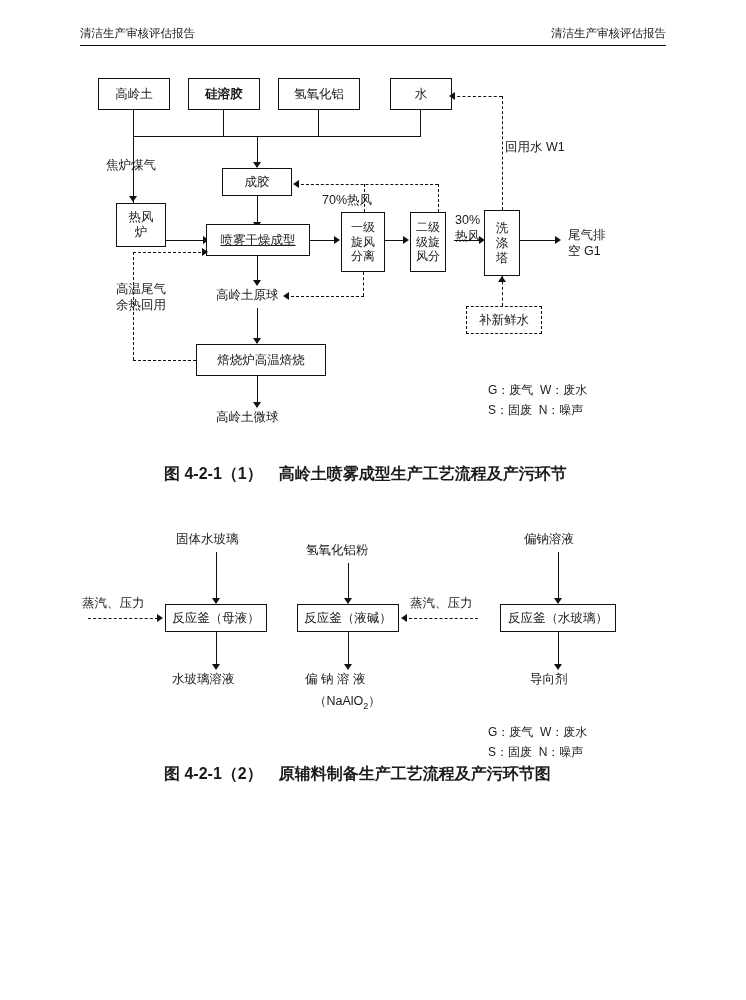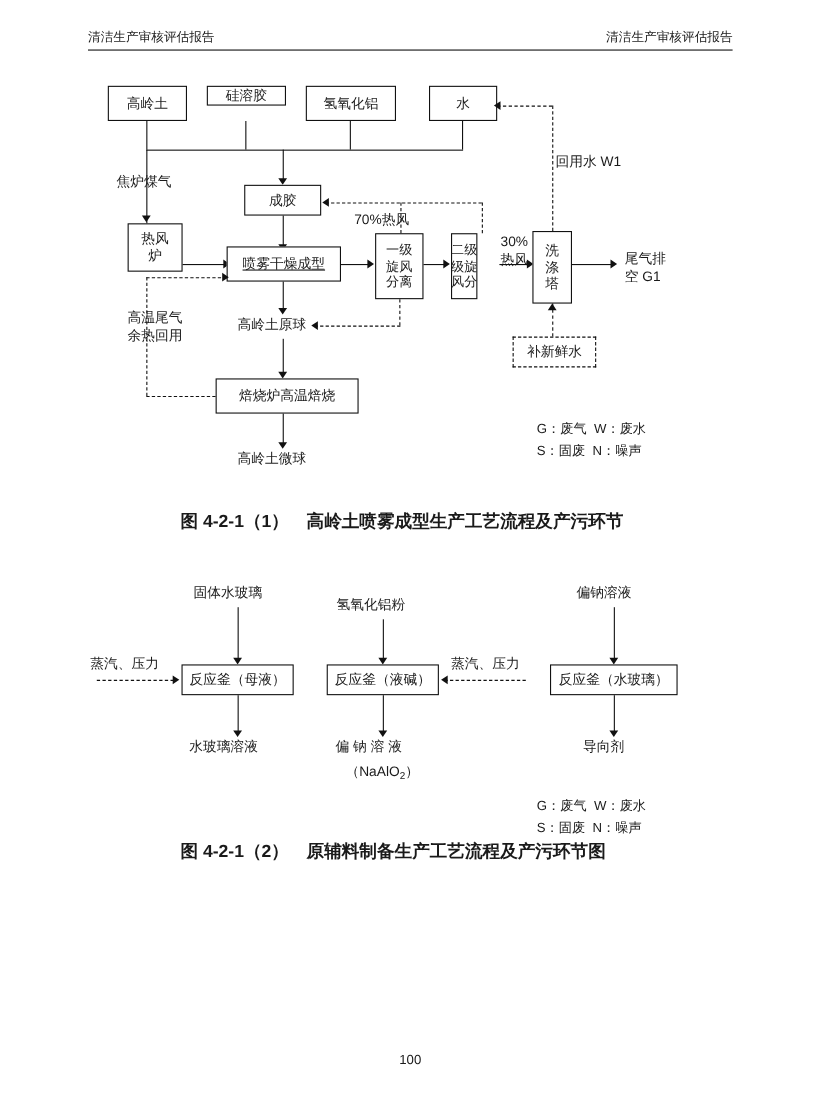--- a/index.html
+++ b/index.html
@@ -43,21 +43,21 @@
 
   <div class="header">
     <div class="left">清洁生产审核评估报告</div>
     <div class="right">清洁生产审核评估报告</div>
     <div class="rule"></div>
   </div>
 
   <div>
 
     <div class="box" style="left:98px;top:78px;width:72px;height:32px;">高岭土</div>
-    <div class="box" style="left:188px;top:78px;width:72px;height:18px;">硅溶胶</div>
+    <div class="box" style="left:188px;top:78px;width:72px;height:32px;font-weight:bold;">硅溶胶</div>
     <div class="box" style="left:278px;top:78px;width:82px;height:32px;text-align:center;">氢氧化铝</div>
     <div class="box" style="left:390px;top:78px;width:62px;height:32px;">水</div>
 
     <div class="sl vl" style="left:133px;top:110px;height:26px;"></div>
     <div class="sl vl" style="left:223px;top:110px;height:26px;"></div>
     <div class="sl vl" style="left:318px;top:110px;height:26px;"></div>
     <div class="sl vl" style="left:420px;top:110px;height:26px;"></div>
 
     <div class="sl hl" style="left:133px;top:136px;width:288px;"></div>
 
@@ -83,21 +83,21 @@
     <div class="sl hl" style="left:310px;top:240px;width:28px;"></div>
     <div class="ar ar-r" style="left:334px;top:236px;"></div>
 
     <div class="box" style="left:341px;top:212px;width:44px;height:60px;white-space:pre;font-size:12px;">一级
 旋风
 分离</div>
 
     <div class="sl hl" style="left:385px;top:240px;width:22px;"></div>
     <div class="ar ar-r" style="left:403px;top:236px;"></div>
 
-    <div class="box" style="left:410px;top:212px;width:24px;height:60px;white-space:pre;font-size:12px;">二级
+    <div class="box" style="left:410px;top:212px;width:36px;height:60px;white-space:pre;font-size:12px;">二级
 级旋
 风分</div>
 
     <div class="lbl" style="left:455px;top:213px;white-space:pre;text-align:left;">30%
 热风</div>
 
     <div class="sl hl" style="left:454px;top:240px;width:28px;"></div>
     <div class="ar ar-r" style="left:479px;top:236px;"></div>
 
     <div class="box" style="left:484px;top:210px;width:36px;height:66px;white-space:pre;">洗
@@ -189,15 +189,14 @@
     <div class="sl vl" style="left:558px;top:632px;height:36px;"></div>
     <div class="ar ar-d" style="left:554px;top:664px;"></div>
     <div class="lbl" style="left:530px;top:672px;">导向剂</div>
 
     <div class="legend" style="left:488px;top:722px;">G：废气  W：废水
 S：固废  N：噪声</div>
 
     <div class="caption" style="left:164px;top:764px;">图 4-2-1（2）　原辅料制备生产工艺流程及产污环节图</div>
   </div>
 
-  <div class="pageno" style="top:956px;">100</div>
 
 </div>
 
 </body></html>

